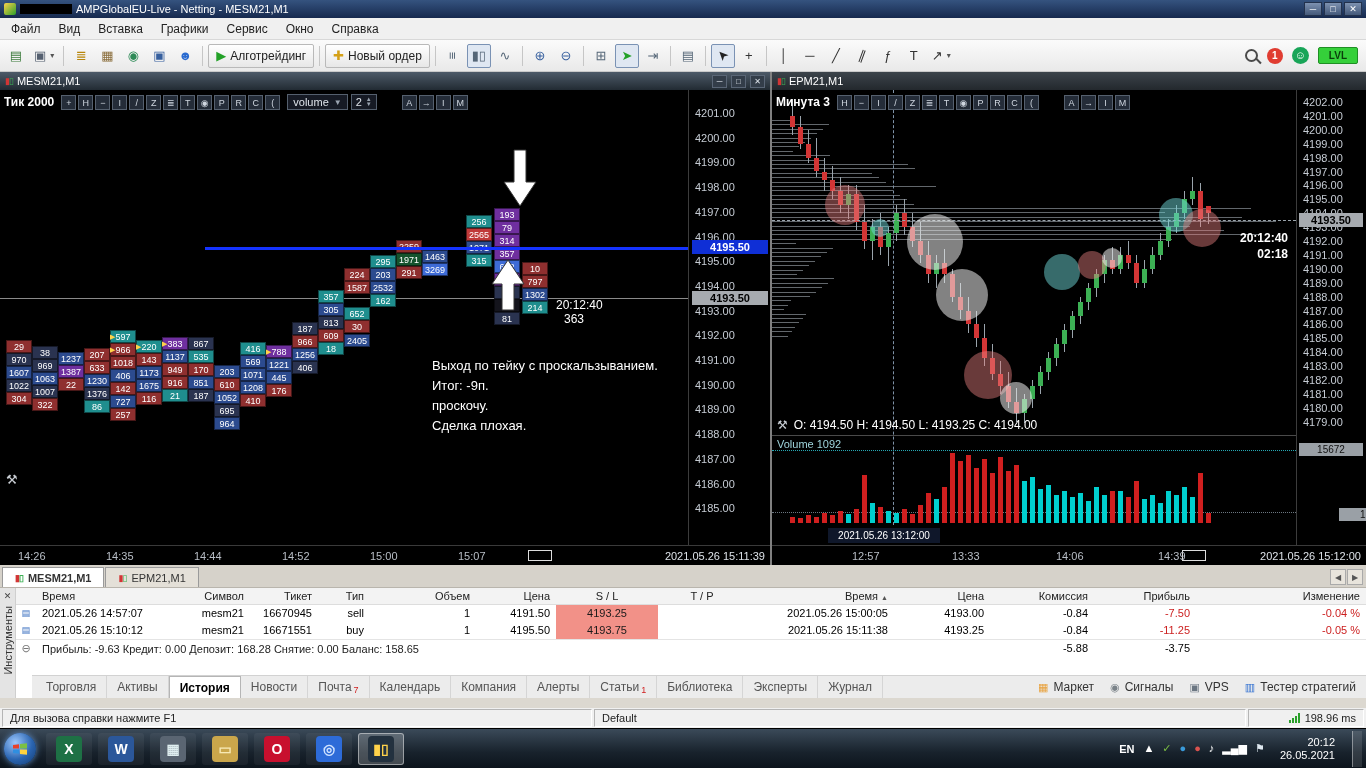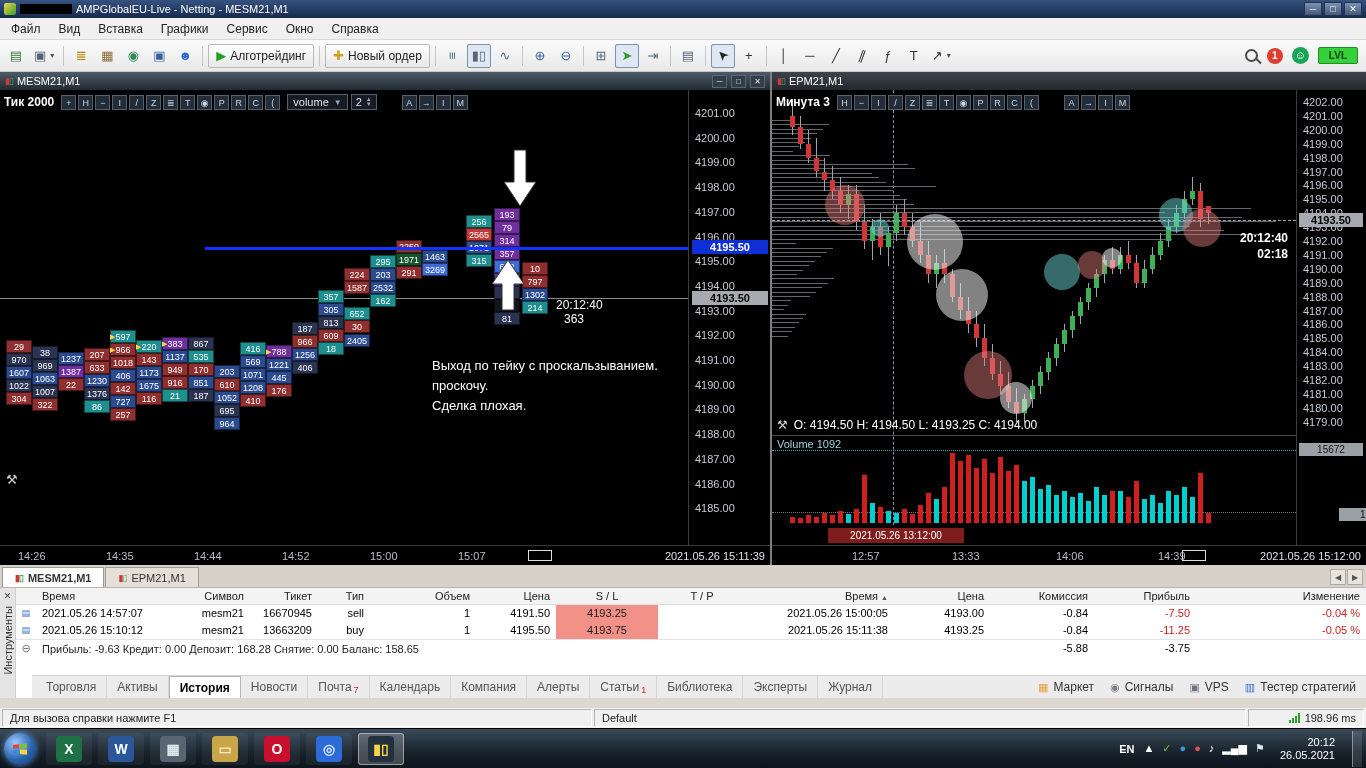--- a/index.html
+++ b/index.html
@@ -90,21 +90,21 @@
   .hdash{position:absolute;left:0;right:0;height:0;border-top:1px dashed #9aa4ac;z-index:8;}
   .pane-sep{position:absolute;left:0;right:0;top:345px;height:1px;background:#4a4a4a;z-index:4;}
   .volpane{position:absolute;left:0;right:0;top:347px;height:88px;z-index:5;}
   .vbar{position:absolute;bottom:2px;width:5px;z-index:6;}
   .vu{background:#00cfcf;} .vd{background:#d01f1f;}
   .vol-title{position:absolute;left:5px;top:1px;color:#9fd4dc;font-size:11px;z-index:7;}
   .vol-dotline{position:absolute;left:0;right:0;top:13px;border-top:1px dotted #25a8b4;z-index:5;}
   .vol-dotline2{position:absolute;left:0;right:0;top:75px;border-top:1px dotted #6b7680;z-index:5;}
   .ohlc{position:absolute;left:5px;top:328px;color:#fff;font-size:12px;z-index:20;display:flex;gap:6px;align-items:center;}
   .ohlc .ticon{color:#c9ced4;}
-  .inner-ts{position:absolute;left:56px;top:438px;width:136px;height:15px;background:#7f1d1d;color:#fff;font-size:10px;text-align:center;line-height:15px;z-index:20;}
+  .inner-ts{position:absolute;left:56px;top:438px;width:112px;height:15px;background:#0f172a;color:#fff;font-size:10px;text-align:center;line-height:15px;z-index:20;}
   .time-note{position:absolute;right:8px;top:140px;color:#fff;font-size:12px;font-weight:bold;text-align:right;z-index:20;line-height:16px;}
   .vtag{position:absolute;left:2px;width:64px;height:13px;background:#9aa0a6;color:#111;font-size:10px;text-align:center;line-height:13px;z-index:10;}
 
   
   .charttabs{position:absolute;top:565px;left:0;right:0;height:23px;background:#d6d2ca;border-bottom:1px solid #b9b5ad;display:flex;align-items:flex-end;padding:0 2px;}
   .ctab{display:inline-flex;align-items:center;gap:5px;height:20px;padding:0 12px;font-size:11px;border:1px solid #9a9a9a;border-bottom:none;background:#e4e0d8;color:#333;margin-right:1px;}
   .ctab.active{background:#fff;font-weight:bold;}
   .ctab-spacer{flex:1;}
   .ctab-arrow{width:16px;height:16px;font-size:8px;text-align:center;line-height:16px;color:#555;border:1px solid #aaa;background:#e8e4dc;margin:0 1px 2px 0;}
 
@@ -341,20 +341,21 @@
           <div class="priceline-gray" style="top:208px;"></div>
           <div class="priceline-blue" style="left:205px;width:483px;top:157px;"></div>
 
           <svg class="arrow-svg" width="688" height="455">
             <polygon points="514,60 526,60 526,92 536,92 520,116 504,92 514,92" fill="#ffffff" stroke="#333" stroke-width="1"></polygon>
             <polygon points="508,170 524,194 514,194 514,220 502,220 502,194 492,194" fill="#ffffff" stroke="#333" stroke-width="1"></polygon>
           </svg>
 
           <div class="annotation" id="annotation">
               <div>Выход по тейку с проскальзыванием.</div>
+              <div>Итог: -9п.</div>
               <div>проскочу.</div>
               <div>Сделка плохая.</div>
             </div>
           <div class="counter">
             <div>20:12:40</div>
             <div>363</div>
           </div>
           <span class="tools-icon" style="top:382px;">⚒</span>
         <div class="ccell" style="left: 6px; top: 250px; background: rgb(143, 47, 47);">29</div>
             <div class="ccell" style="left: 6px; top: 263px; background: rgb(42, 51, 80);">970</div>
@@ -849,21 +850,21 @@
             <span class="td al-r">2021.05.26 15:00:05</span>
             <span class="td al-r">4193.00</span>
             <span class="td al-r">-0.84</span>
             <span class="td al-r neg">-7.50</span>
             <span class="td al-r neg">-0.04 %</span>
           </div>
           <div class="tgrid">
             <span class="rowicon">▤</span>
             <span class="td al-l">2021.05.26 15:10:12</span>
             <span class="td al-r">mesm21</span>
-            <span class="td al-r">13663209</span>
+            <span class="td al-r">16671551</span>
             <span class="td al-r">buy</span>
             <span class="td al-r">1</span>
             <span class="td al-r">4195.50</span>
             <span class="td al-c slcell">4193.75</span>
             <span class="td al-c"></span>
             <span class="td al-r">2021.05.26 15:11:38</span>
             <span class="td al-r">4193.25</span>
             <span class="td al-r">-0.84</span>
             <span class="td al-r neg">-11.25</span>
             <span class="td al-r neg">-0.05 %</span>

